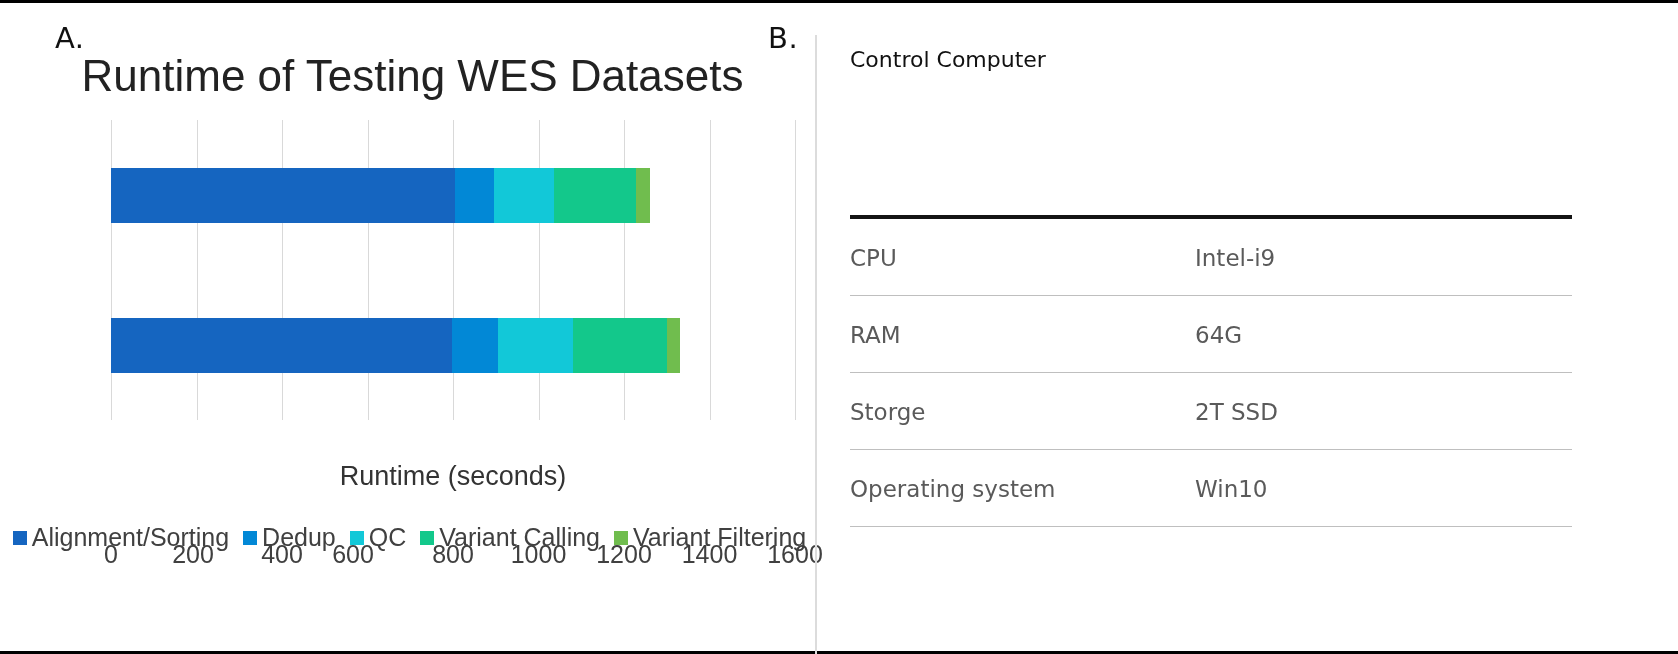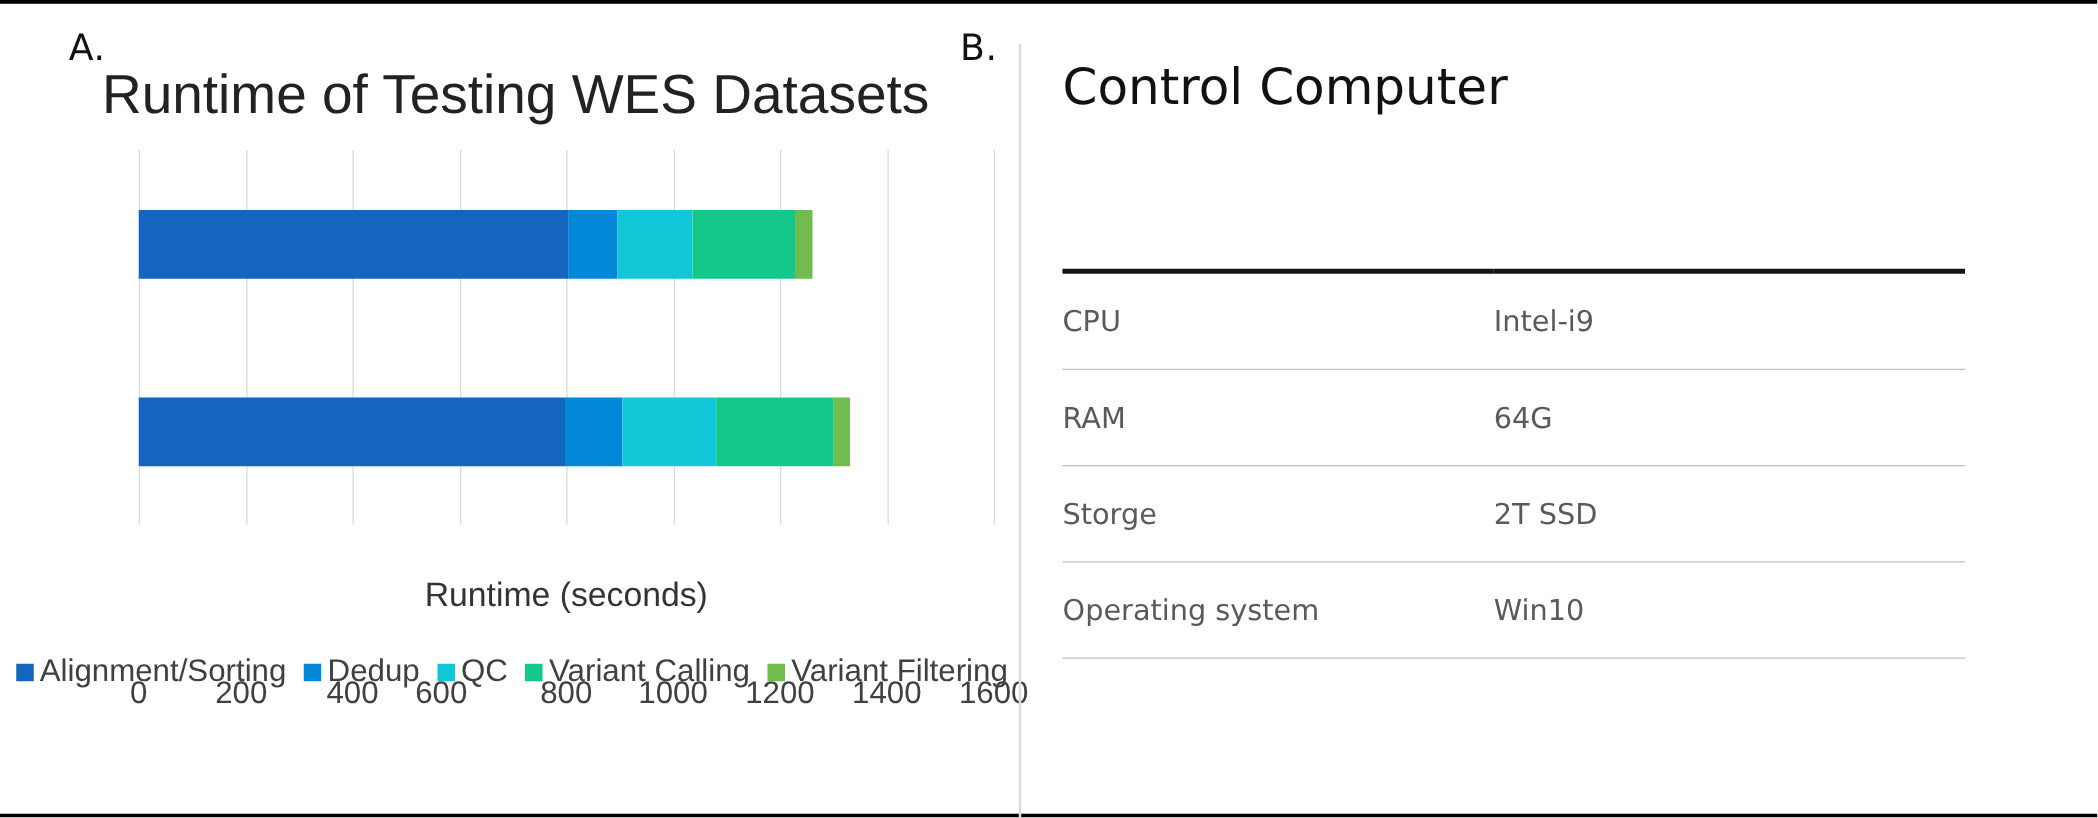--- a/index.html
+++ b/index.html
@@ -140,21 +140,21 @@
   #panel-divider {
     position: absolute;
     left: 0; top: 32px;
     width: 2px;
     height: 622px;
     background: #dcdcdc;
   }
   #control-computer-title {
     position: absolute;
     left: 35px; top: 44px;
-    font-size: 40px;
+    font-size: 22px;
     font-family: "DejaVu Sans", sans-serif;
     color: #111;
   }
   #configuration-title {
     position: absolute;
     left: 35px; top: 145px;
     font-size: 33px;
     font-family: "DejaVu Sans", sans-serif;
     color: #111;
   }

